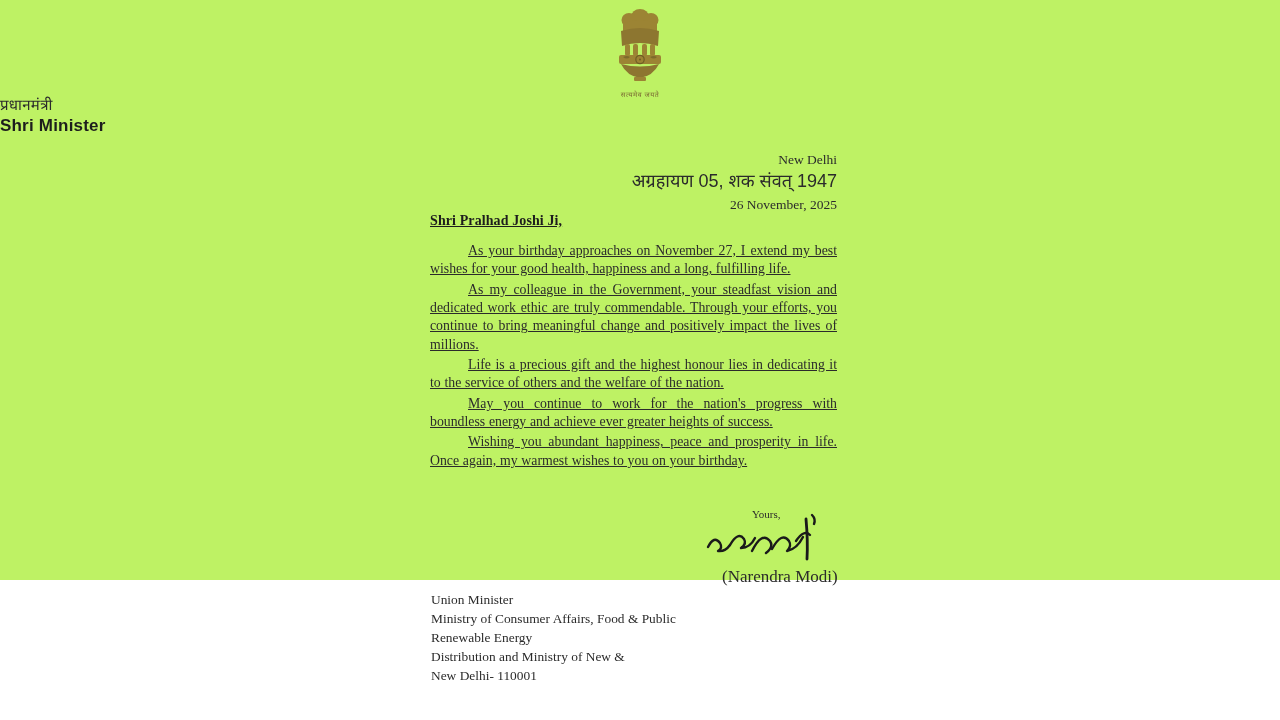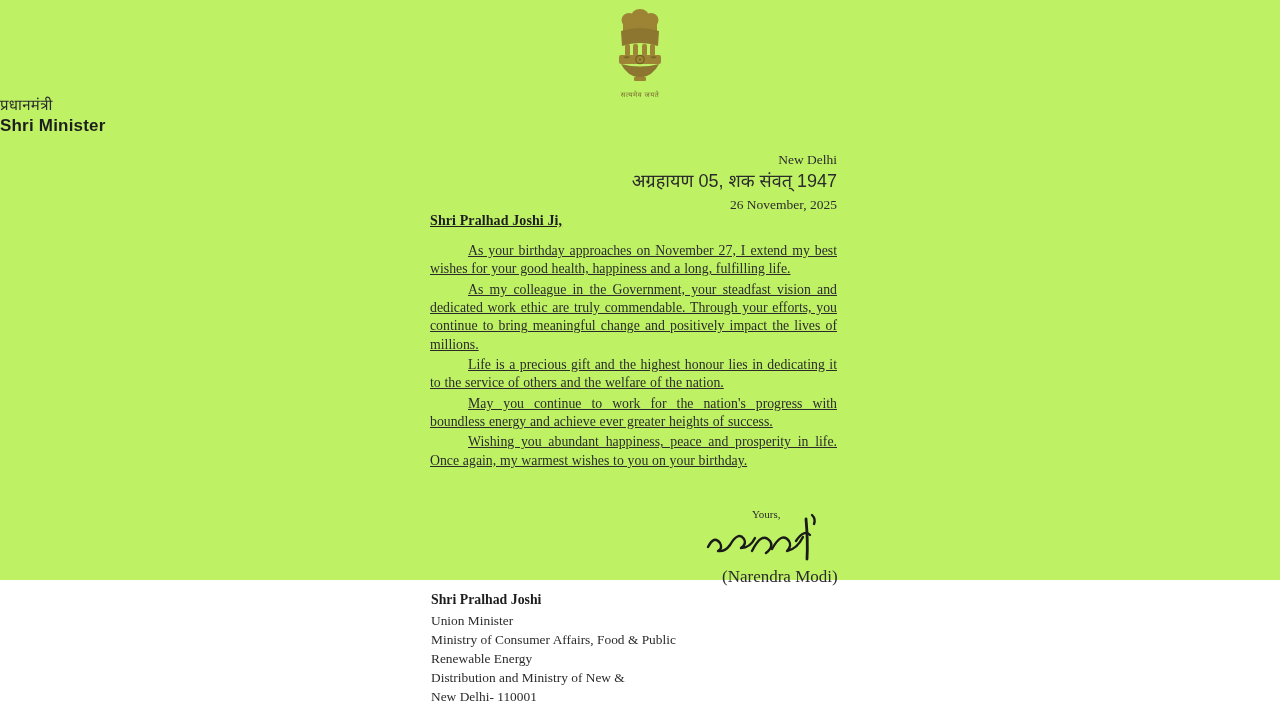--- a/index.html
+++ b/index.html
@@ -225,21 +225,20 @@
         <path d="M96 36 q8 -12 14 -6"></path>
         <path d="M106 14 q2 22 1 40" stroke-width="2.8"></path>
         <path d="M112 10 q4 4 2 9"></path>
       </g>
     </svg>
   </div>
 
   <div class="signed-name">(Narendra Modi)</div>
 
   <div class="addressee">
-    <div class="addressee-name">Shri Pralhad Joshi</div>
     <div class="addressee-line">Union Minister</div>
     <div class="addressee-line">Ministry of Consumer Affairs, Food &amp; Public</div>
     <div class="addressee-line">Renewable Energy</div>
     <div class="addressee-line">Distribution and Ministry of New &amp;</div>
     <div class="addressee-line">New Delhi- 110001</div>
   </div>
 
 </div>
 
 </body></html>

